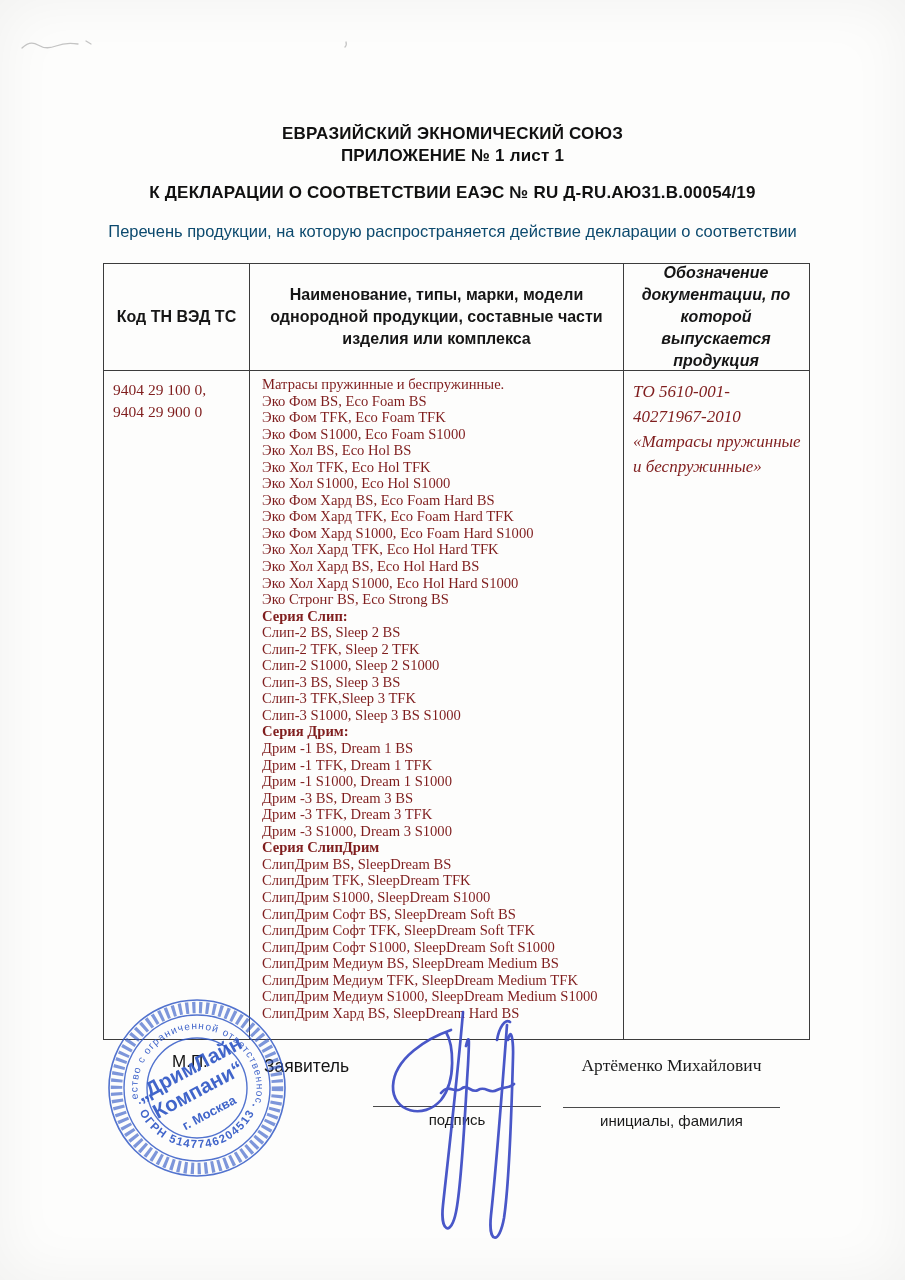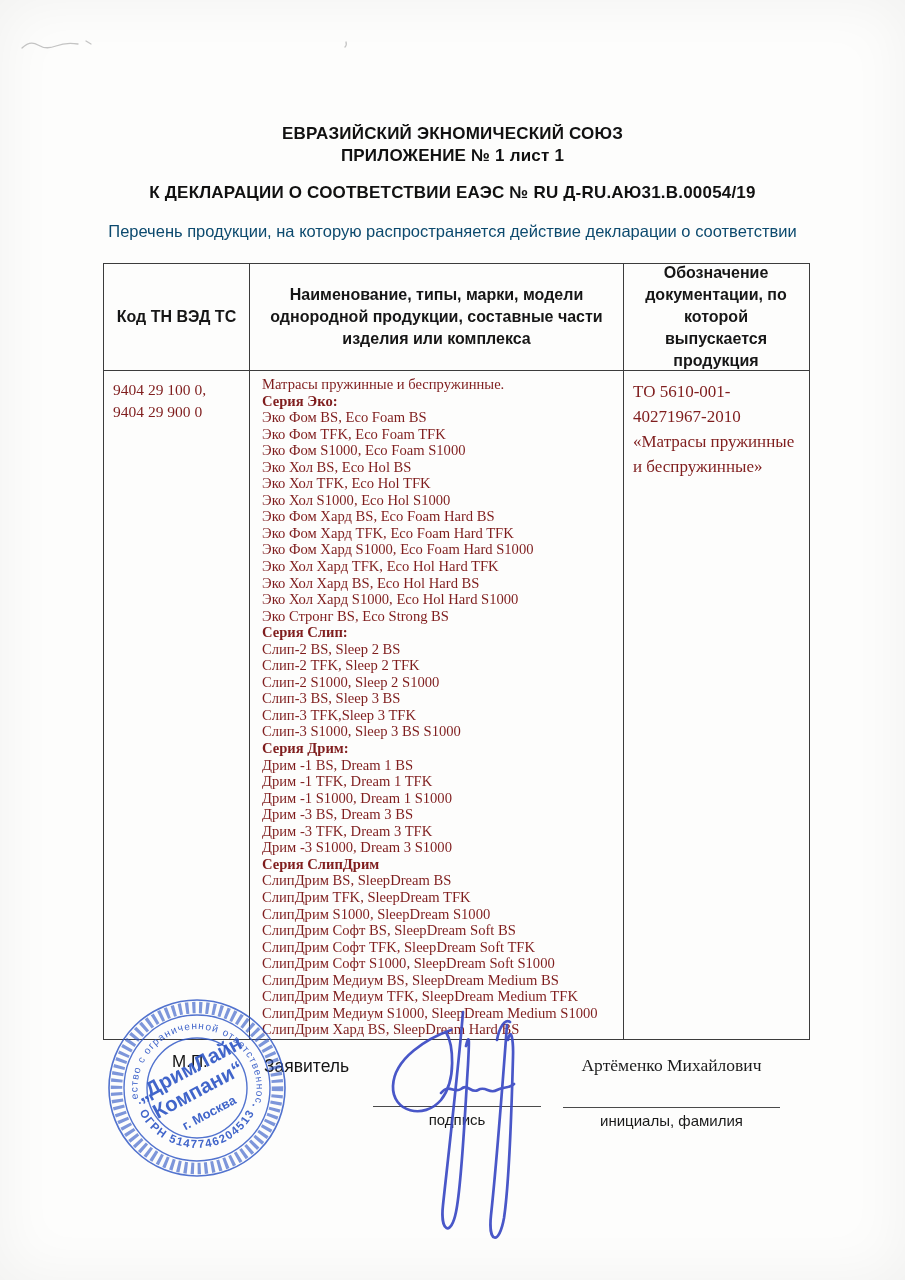--- a/index.html
+++ b/index.html
@@ -13,21 +13,21 @@
     font-weight:bold;font-size:17px;letter-spacing:.2px;color:#111;}
   .subtitle{position:absolute;left:0;top:222px;width:905px;text-align:center;
     font-size:16.5px;color:#0c4a6e;}
   
   .tbl{position:absolute;left:103px;top:263px;width:707px;
     border:1.6px solid #3c3c3c;box-sizing:border-box;background:transparent;z-index:1;}
   .trh{display:flex;height:107px;border-bottom:1.6px solid #3c3c3c;box-sizing:border-box;}
   .trb{display:flex;height:668px;box-sizing:border-box;}
   .c1{width:145px;box-sizing:border-box;}
   .c2{width:375px;border-left:1.6px solid #3c3c3c;border-right:1.6px solid #3c3c3c;box-sizing:border-box;}
-  .c3{width:184px;box-sizing:border-box;}
+  .c3{width:184px;box-sizing:border-box;font-style:italic;}
   .hcell{display:flex;align-items:center;justify-content:center;text-align:center;
     font-weight:bold;font-size:16px;line-height:22px;padding:2px 8px;color:#161616;}
   .bcell{font-family:"Liberation Serif",serif;color:#7f1d1d;}
   .c1.bcell{padding:8px 6px 0 9px;font-size:15.5px;}
   .c1.bcell .li{line-height:22px;}
   .c2.bcell{padding:5px 4px 0 12px;font-size:14.6px;}
   .c2.bcell .li{line-height:16.55px;white-space:nowrap;}
   .c3.bcell{padding:8px 4px 0 9px;font-size:17px;}
   .c3.bcell .li{line-height:25px;}
   .li.b{font-weight:bold;}
@@ -61,21 +61,20 @@
       <div class="c2 hcell">Наименование, типы, марки, модели однородной продукции, составные части изделия или комплекса</div>
       <div class="c3 hcell">Обозначение документации, по которой выпускается продукция</div>
     </div>
     <div class="trb">
       <div class="c1 bcell">
           <div class="li">9404 29 100 0,</div>
           <div class="li">9404 29 900 0</div>
         </div>
       <div class="c2 bcell">
           <div class="li">Матрасы пружинные и беспружинные.</div>
-          <div class="li b">Серия Эко:</div>
           <div class="li">Эко Фом BS, Eco Foam BS</div>
           <div class="li">Эко Фом TFK, Eco Foam TFK</div>
           <div class="li">Эко Фом S1000,  Eco Foam S1000</div>
           <div class="li">Эко Хол BS, Eco Hol BS</div>
           <div class="li">Эко Хол TFK, Eco Hol TFK</div>
           <div class="li">Эко Хол S1000, Eco Hol S1000</div>
           <div class="li">Эко Фом Хард BS, Eco Foam Hard BS</div>
           <div class="li">Эко Фом Хард TFK, Eco Foam Hard TFK</div>
           <div class="li">Эко Фом Хард S1000, Eco Foam Hard S1000</div>
           <div class="li">Эко Хол Хард TFK,  Eco Hol Hard TFK</div>

